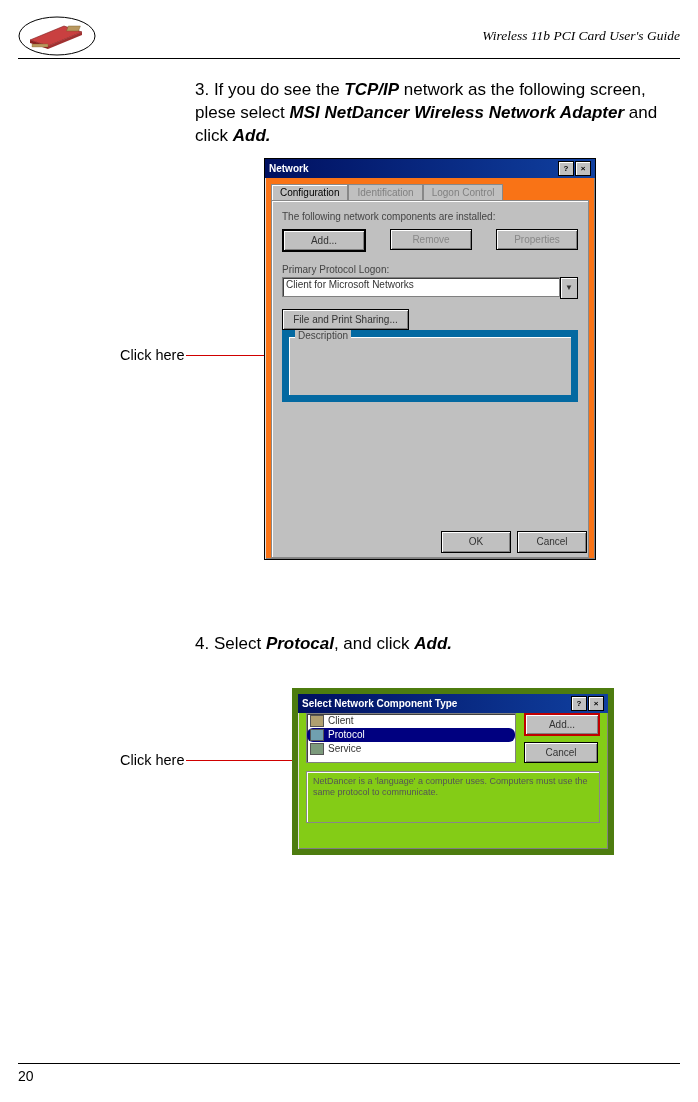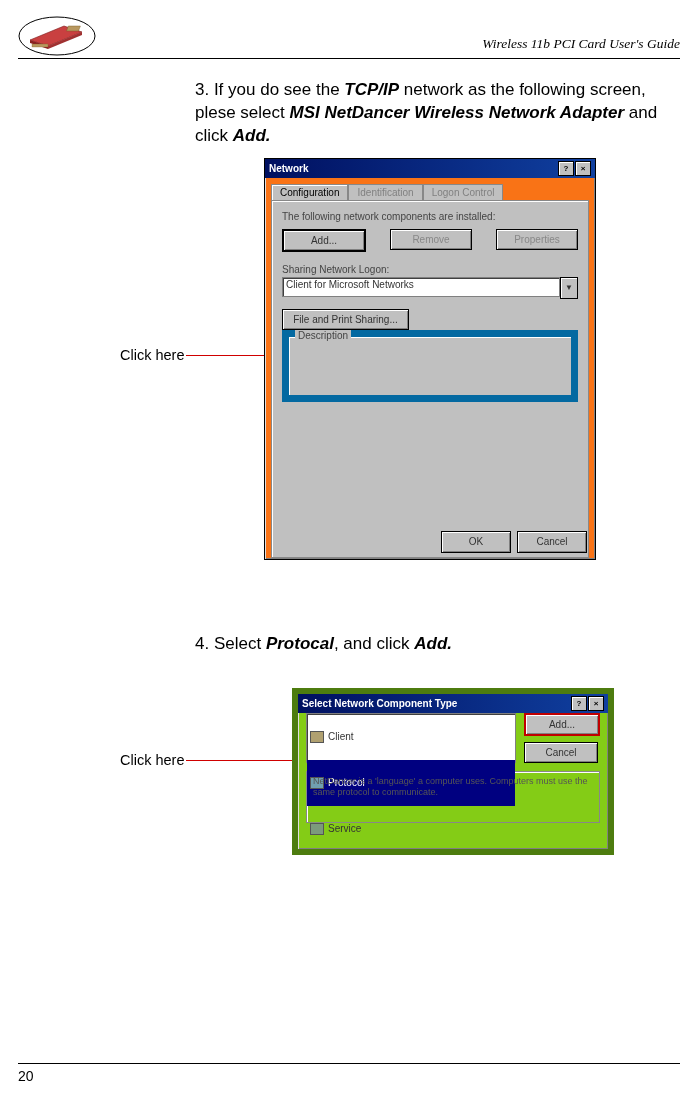--- a/index.html
+++ b/index.html
@@ -14,21 +14,21 @@
   }
   .header {
     position: relative;
     height: 40px;
     border-bottom: 1px solid #000;
     margin: 18px 18px 0 18px;
   }
   .header-title {
     position: absolute;
     right: 0;
-    top: 18px;
+    top: 10px;
     font-size: 13.5px;
     font-style: italic;
     font-family: "Times New Roman", serif;
   }
   .pci-card-icon {
     position: absolute;
     left: 0;
     top: -2px;
     width: 78px;
     height: 40px;
@@ -253,21 +253,22 @@
     background: #fff;
     border: 1px solid #808080;
     box-shadow: inset 1px 1px 0 #404040;
     height: 48px;
     font-size: 10px;
   }
   .comp-list-item {
     display: flex;
     align-items: center;
     gap: 4px;
-    padding: 17px 3px;
+    padding: 1px 3px;
+    border-radius: 6px;
   }
   .comp-list-item.selected {
     background: #000080;
     color: #fff;
   }
   .comp-ic {
     width: 12px;
     height: 10px;
     background: #888;
     border: 1px solid #555;
@@ -339,21 +340,21 @@
       <div class="tab">Identification</div>
       <div class="tab">Logon Control</div>
     </div>
     <div class="tab-panel">
       <div class="installed-label">The following network components are installed:</div>
       <div class="btn-row">
         <div class="btn btn-add">Add...</div>
         <div class="btn disabled">Remove</div>
         <div class="btn disabled">Properties</div>
       </div>
-      <div class="field-label">Sharing Network Logon:</div>
+      <div class="field-label">Primary Protocol Logon:</div>
       <div class="combo">
         <div class="combo-input">Client for Microsoft Networks</div>
         <div class="combo-btn">▼</div>
       </div>
       <div class="fps-row">
         <div class="btn">File and Print Sharing...</div>
       </div>
       <div class="desc-group">
         <div class="desc-group-label">Description</div>
       </div>

